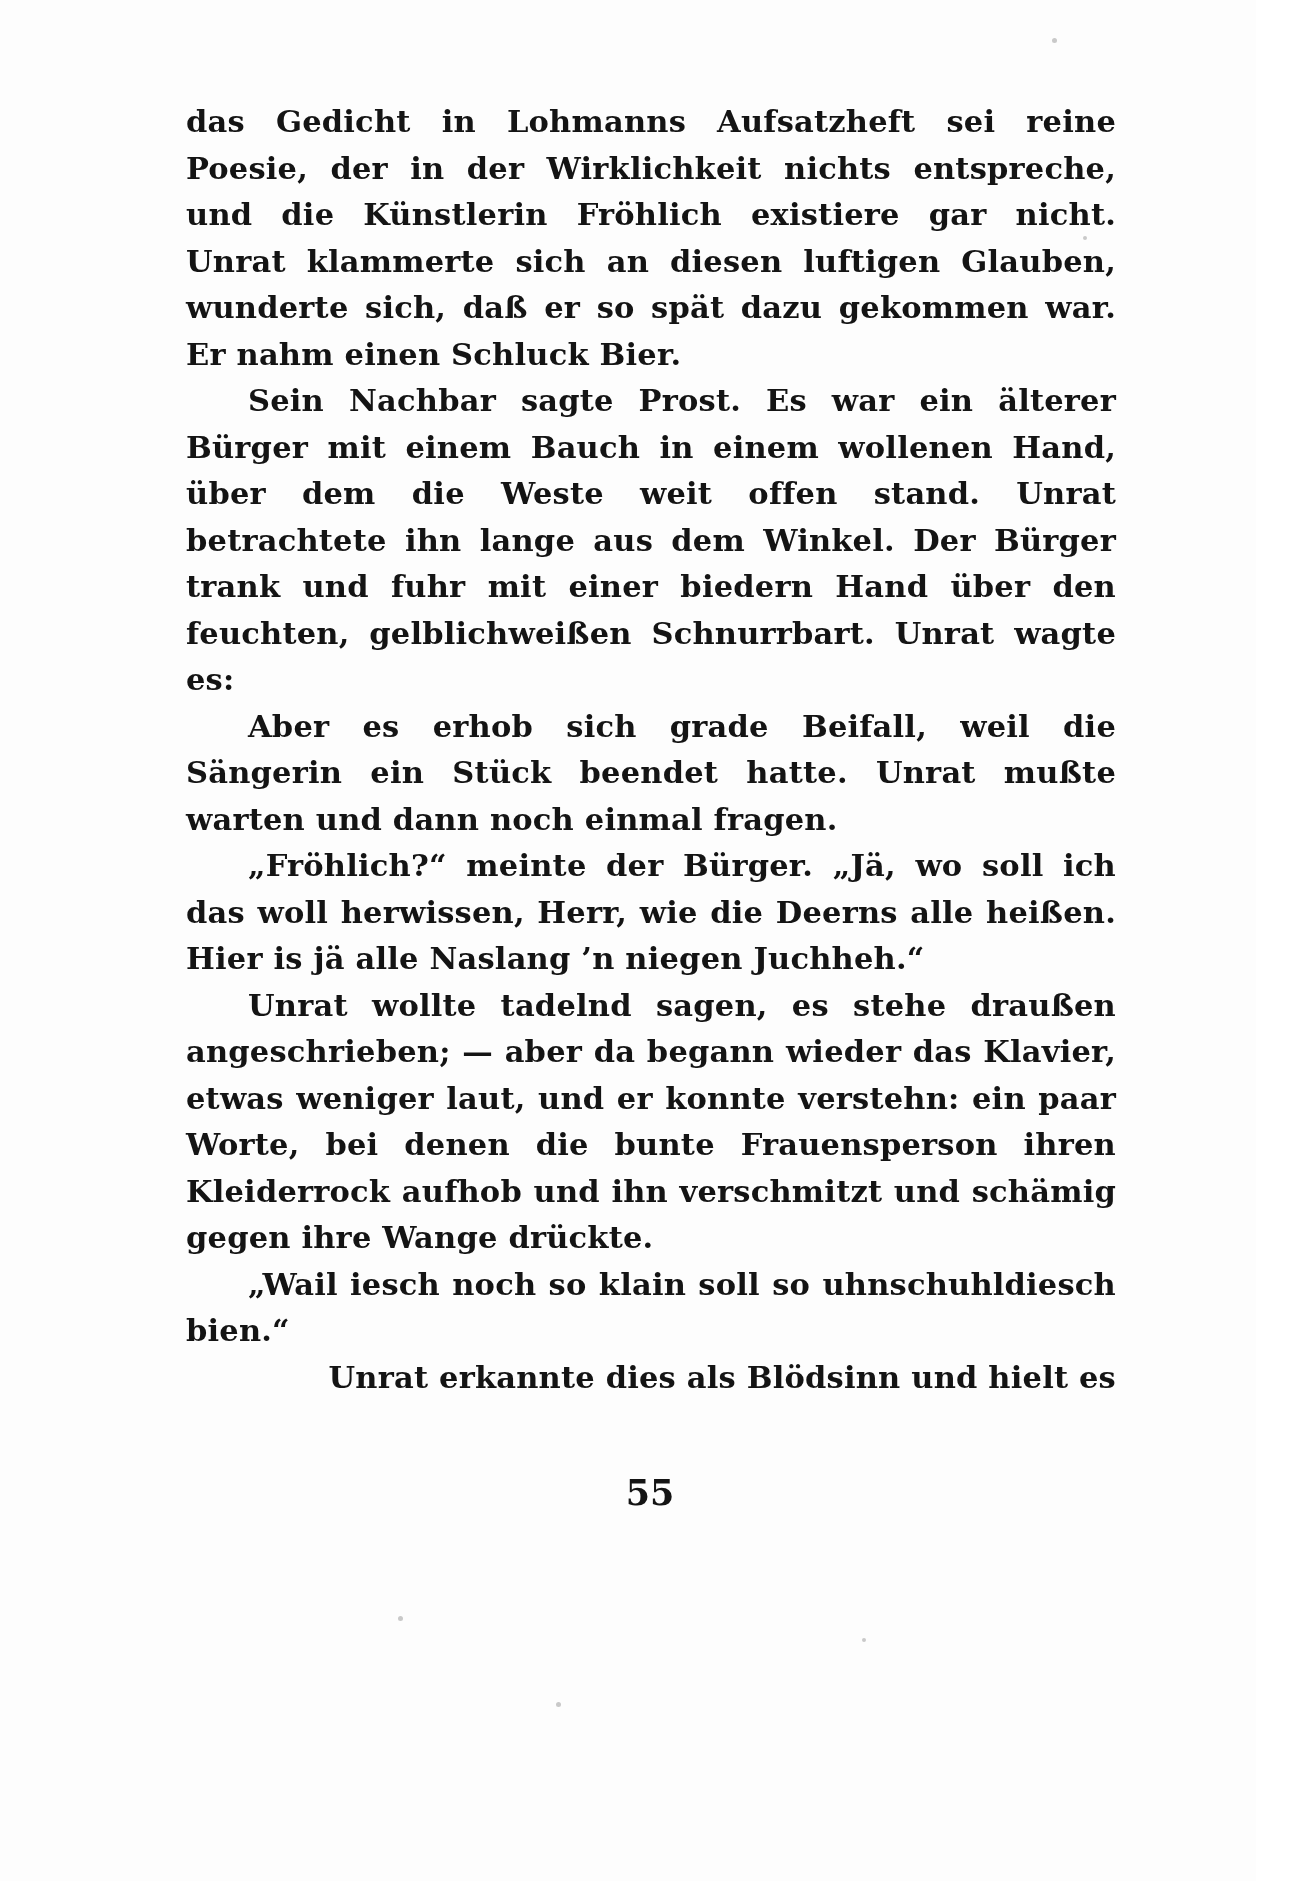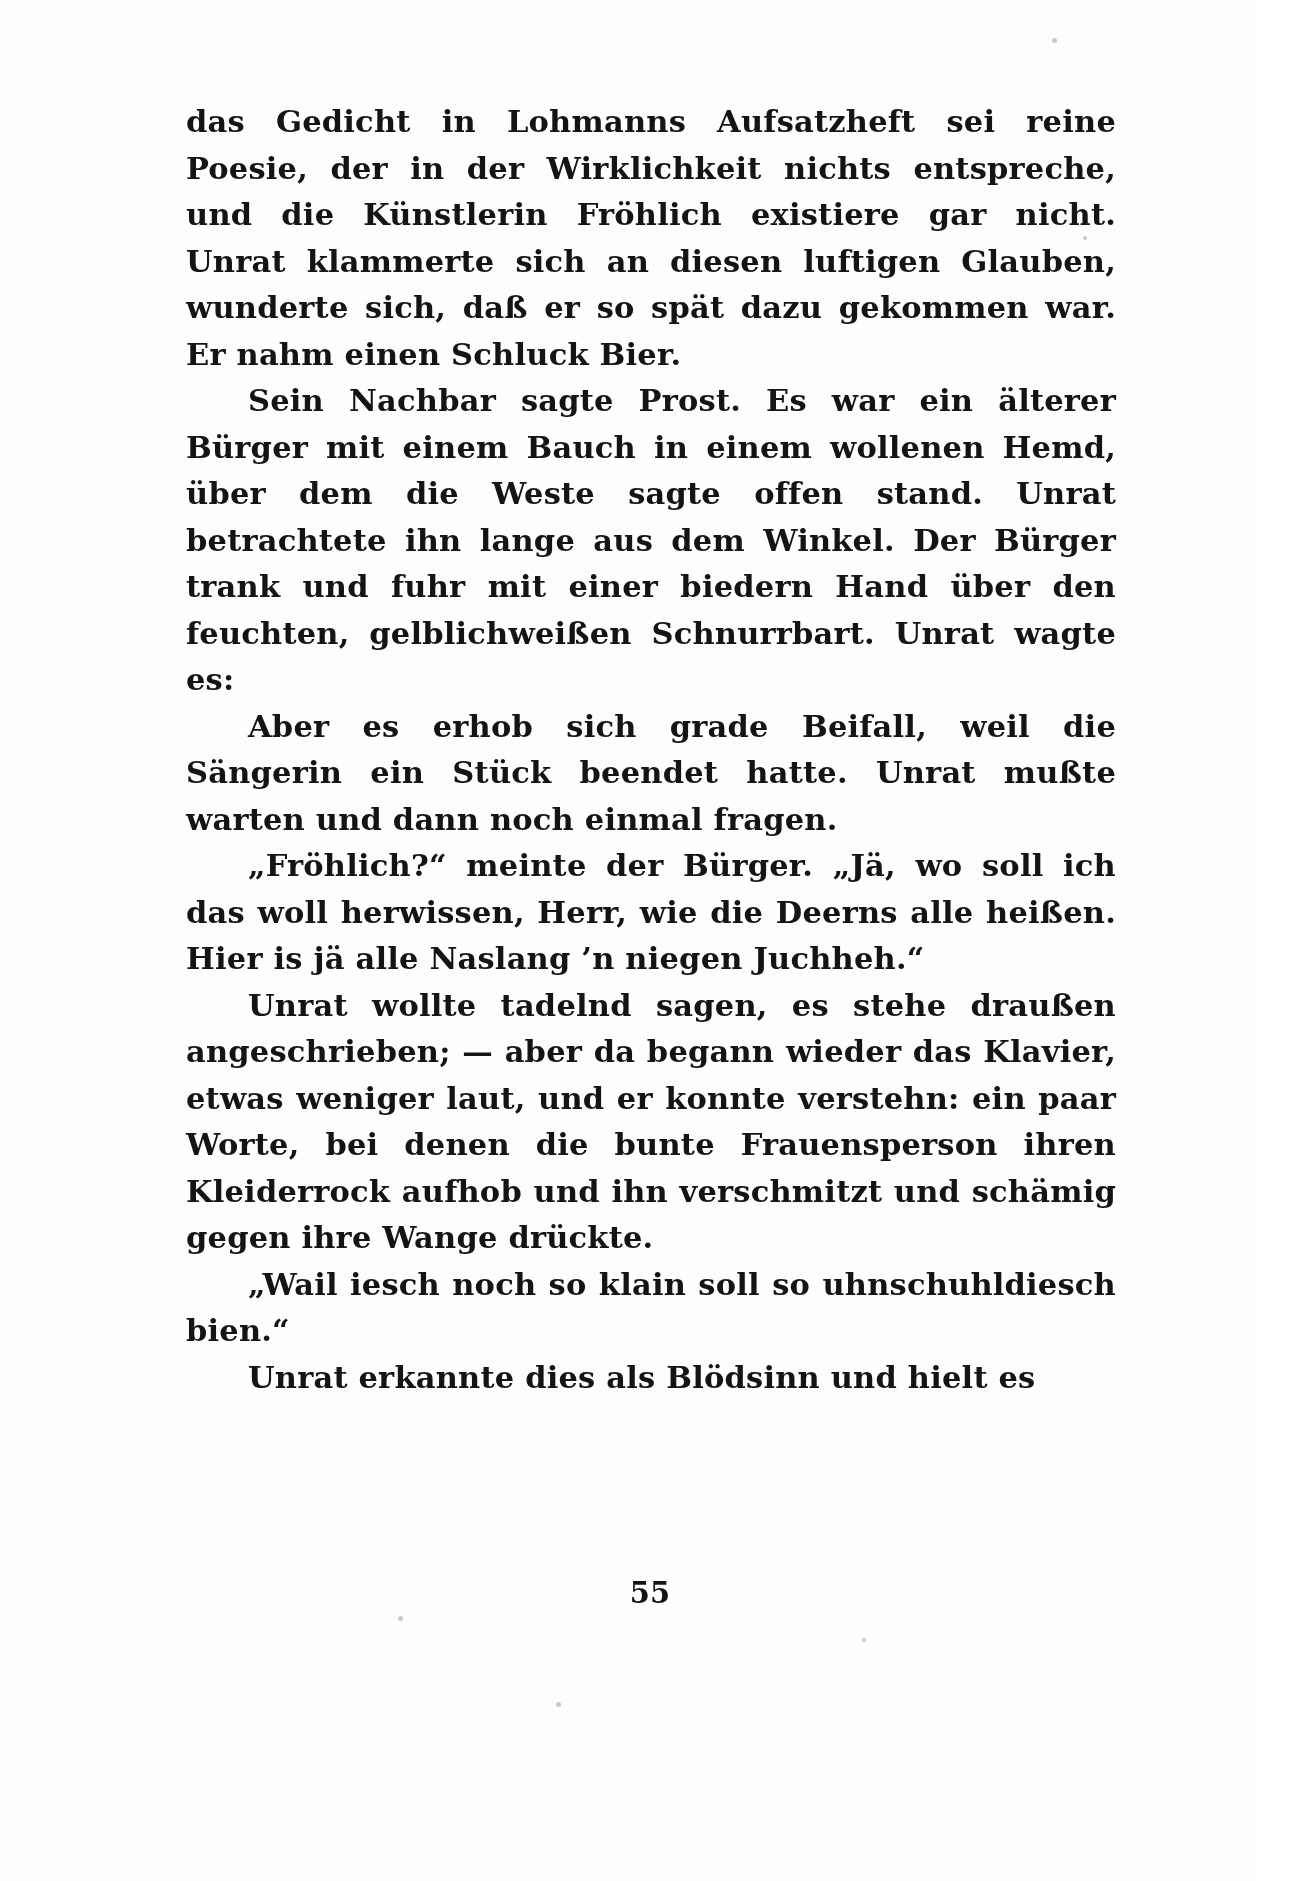--- a/index.html
+++ b/index.html
@@ -37,29 +37,29 @@
     letter-spacing: 0.2px;
     font-family: "DejaVu Serif", serif;
     font-weight: 600;
     color: #141414;
     -webkit-font-smoothing: none;
   }
   p.para.first {
     text-indent: 0;
   }
   p.para:last-child {
-    text-align: left;
+    text-align: right;
   }
   .folio {
     position: absolute;
     left: 0;
-    top: 1576px;
+    top: 1472px;
     width: 1300px;
     text-align: center;
-    font-size: 29px;
+    font-size: 35px;
     font-weight: 700;
     font-family: "DejaVu Serif", serif;
     color: #141414;
   }
   
   .speck {
     position: absolute;
     background: #c9c9c9;
     border-radius: 50%;
   }
@@ -70,21 +70,21 @@
 <div class="page">
 
   <div class="speck" style="left:1052px; top:38px; width:5px; height:5px;"></div>
   <div class="speck" style="left:1083px; top:236px; width:4px; height:4px;"></div>
   <div class="speck" style="left:398px; top:1616px; width:5px; height:5px;"></div>
   <div class="speck" style="left:862px; top:1638px; width:4px; height:4px;"></div>
   <div class="speck" style="left:556px; top:1702px; width:5px; height:5px;"></div>
 
   <div class="text-block">
     <p class="para first">das Gedicht in Lohmanns Aufsatzheft sei reine Poesie, der in der Wirklichkeit nichts entspreche, und die Künstlerin Fröhlich existiere gar nicht. Unrat klammerte sich an diesen luftigen Glauben, wunderte sich, daß er so spät dazu gekommen war. Er nahm einen Schluck Bier.</p>
-    <p class="para">Sein Nachbar sagte Prost. Es war ein älterer Bürger mit einem Bauch in einem wollenen Hemd, über dem die Weste sagte offen stand. Unrat betrachtete ihn lange aus dem Winkel. Der Bürger trank und fuhr mit einer biedern Hand über den feuchten, gelblichweißen Schnurrbart. Unrat wagte es:</p>
+    <p class="para">Sein Nachbar sagte Prost. Es war ein älterer Bürger mit einem Bauch in einem wollenen Hand, über dem die Weste weit offen stand. Unrat betrachtete ihn lange aus dem Winkel. Der Bürger trank und fuhr mit einer biedern Hand über den feuchten, gelblichweißen Schnurrbart. Unrat wagte es:</p>
     <p class="para">Aber es erhob sich grade Beifall, weil die Sängerin ein Stück beendet hatte. Unrat mußte warten und dann noch einmal fragen.</p>
     <p class="para">„Fröhlich?“ meinte der Bürger. „Jä, wo soll ich das woll herwissen, Herr, wie die Deerns alle heißen. Hier is jä alle Naslang ’n niegen Juchheh.“</p>
     <p class="para">Unrat wollte tadelnd sagen, es stehe draußen angeschrieben; — aber da begann wieder das Klavier, etwas weniger laut, und er konnte verstehn: ein paar Worte, bei denen die bunte Frauensperson ihren Kleiderrock aufhob und ihn verschmitzt und schämig gegen ihre Wange drückte.</p>
     <p class="para">„Wail iesch noch so klain soll so uhnschuhldiesch bien.“</p>
     <p class="para">Unrat erkannte dies als Blödsinn und hielt es</p>
   </div>
 
   <div class="folio">55</div>
 
 </div>

